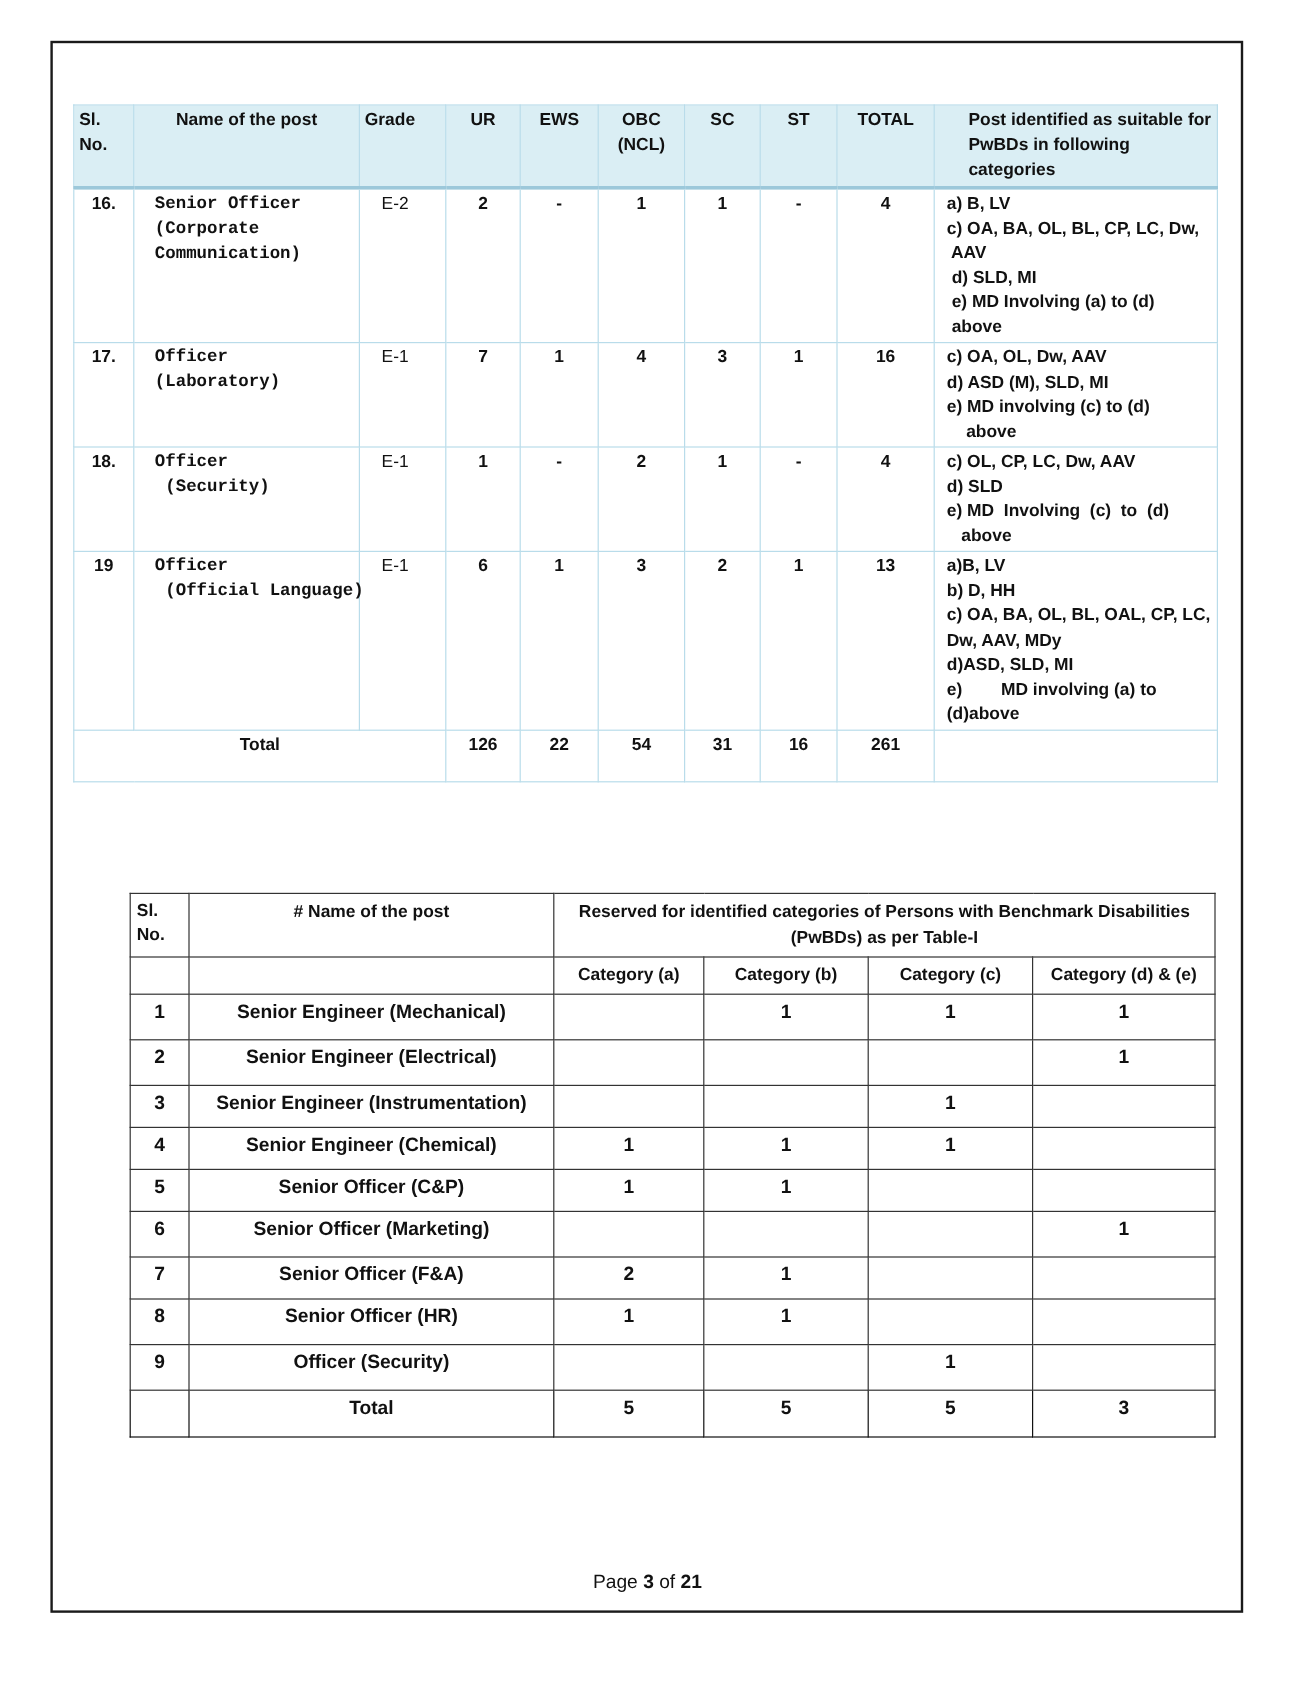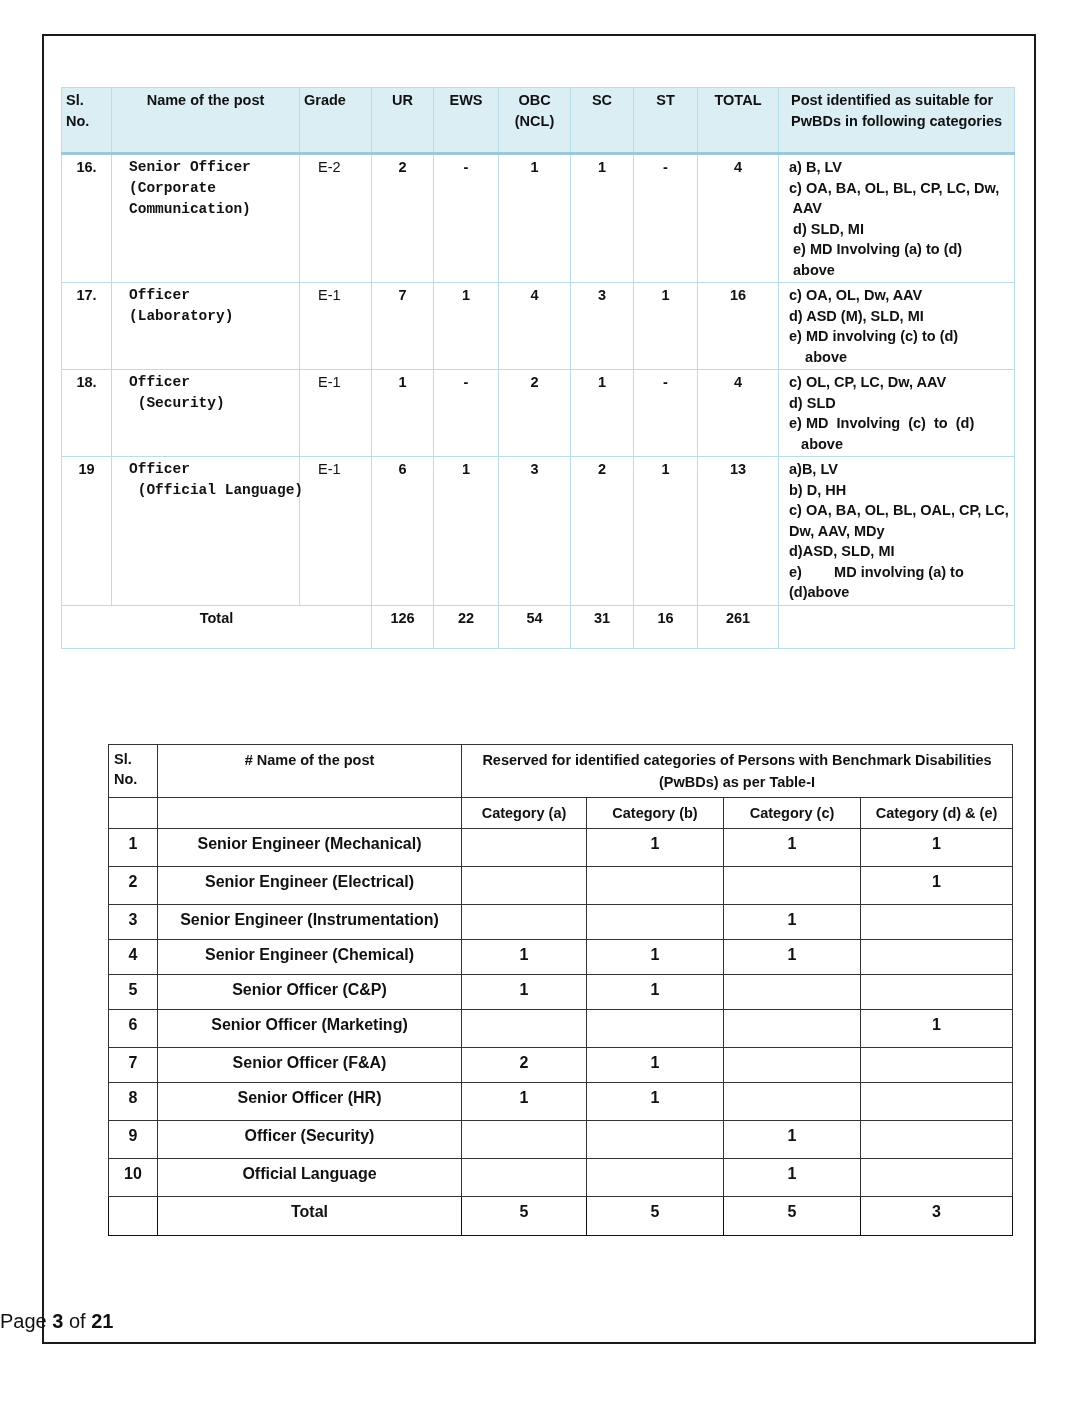--- a/index.html
+++ b/index.html
@@ -25,21 +25,21 @@
   .para .l2 { display: block; padding-left: 30px; }
 
   
   table.t2 { position: absolute; left: 108px; top: 744px; width: 905px; border-collapse: collapse; font-size: 16px; font-weight: bold; table-layout: fixed; }
   table.t2 th, table.t2 td { border: 1px solid #333; text-align: center; vertical-align: top; padding: 4px 4px; line-height: 22px; }
   table.t2 th { font-size: 14.5px; }
   table.t2 tr.r td { height: 29px; }
   table.t2 th.slh { text-align: left; line-height: 20px; padding-left: 5px; }
   table.t2 tr.total2 td { border: 1.5px solid #111; height: 30px; }
 
-  .footer { position: absolute; top: 1310px; left: 0; width: 1079px; text-align: left; font-size: 20px; }
+  .footer { position: absolute; top: 1310px; left: 0; width: 1079px; text-align: center; font-size: 16px; }
   .footer b { font-weight: bold; }
 </style>
 </head>
 <body>
 
 <div class="page-border"></div>
 
 <table class="t1">
   <colgroup>
     <col style="width:50px">
@@ -57,21 +57,21 @@
     <tr>
       <th>Sl. No.</th>
       <th class="center">Name of the post</th>
       <th>Grade</th>
       <th class="center">UR</th>
       <th class="center">EWS</th>
       <th class="center">OBC (NCL)</th>
       <th class="center">SC</th>
       <th class="center">ST</th>
       <th class="center">TOTAL</th>
-      <th style="padding-left:12px">Post identified as suitable for PwBDs in following categories</th>
+      <th style="padding-left:28px">Post identified as suitable for PwBDs in following categories</th>
     </tr>
   </thead>
   <tbody id="t1-body">
       <tr style="height: 124px;">
         <td class="sl">16.</td>
         <td class="name">
           <span class="pwbd-line" style="white-space: pre;">Senior Officer</span>
           <span class="pwbd-line" style="white-space: pre;">(Corporate</span>
           <span class="pwbd-line" style="white-space: pre;">Communication)</span>
         </td>
@@ -263,28 +263,20 @@
         <td style="height: 29px;"></td>
       </tr>
       <tr class="r">
         <td style="height: 29px;">9</td>
         <td style="height: 29px;">Officer (Security)</td>
         <td style="height: 29px;"></td>
         <td style="height: 29px;"></td>
         <td style="height: 29px;">1</td>
         <td style="height: 29px;"></td>
       </tr>
-      <tr class="r">
-        <td style="height: 29px;">10</td>
-        <td style="height: 29px;">Official Language</td>
-        <td style="height: 29px;"></td>
-        <td style="height: 29px;"></td>
-        <td style="height: 29px;">1</td>
-        <td style="height: 29px;"></td>
-      </tr>
       <tr class="total2">
         <td></td>
         <td>Total</td>
         <td>5</td>
         <td>5</td>
         <td>5</td>
         <td>3</td>
       </tr>
     </tbody>
 </table>

